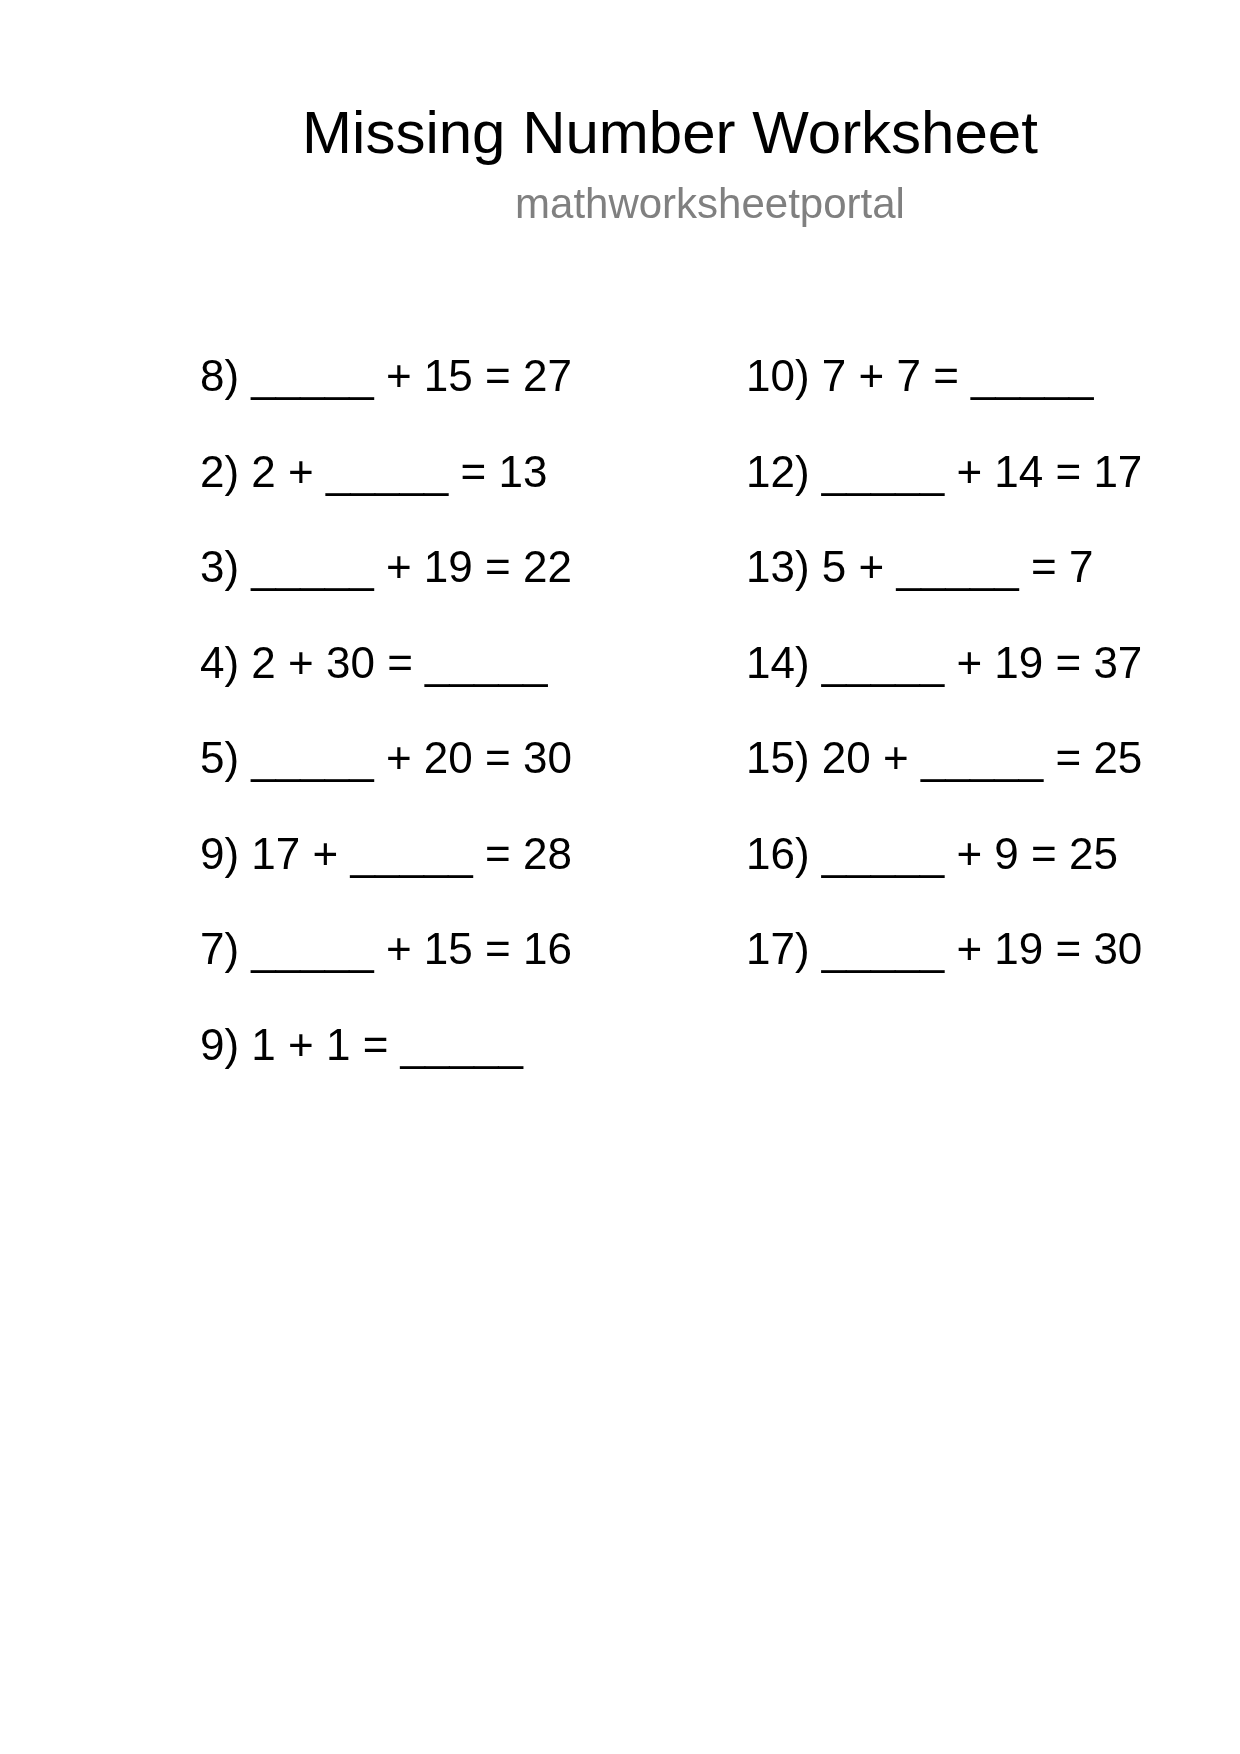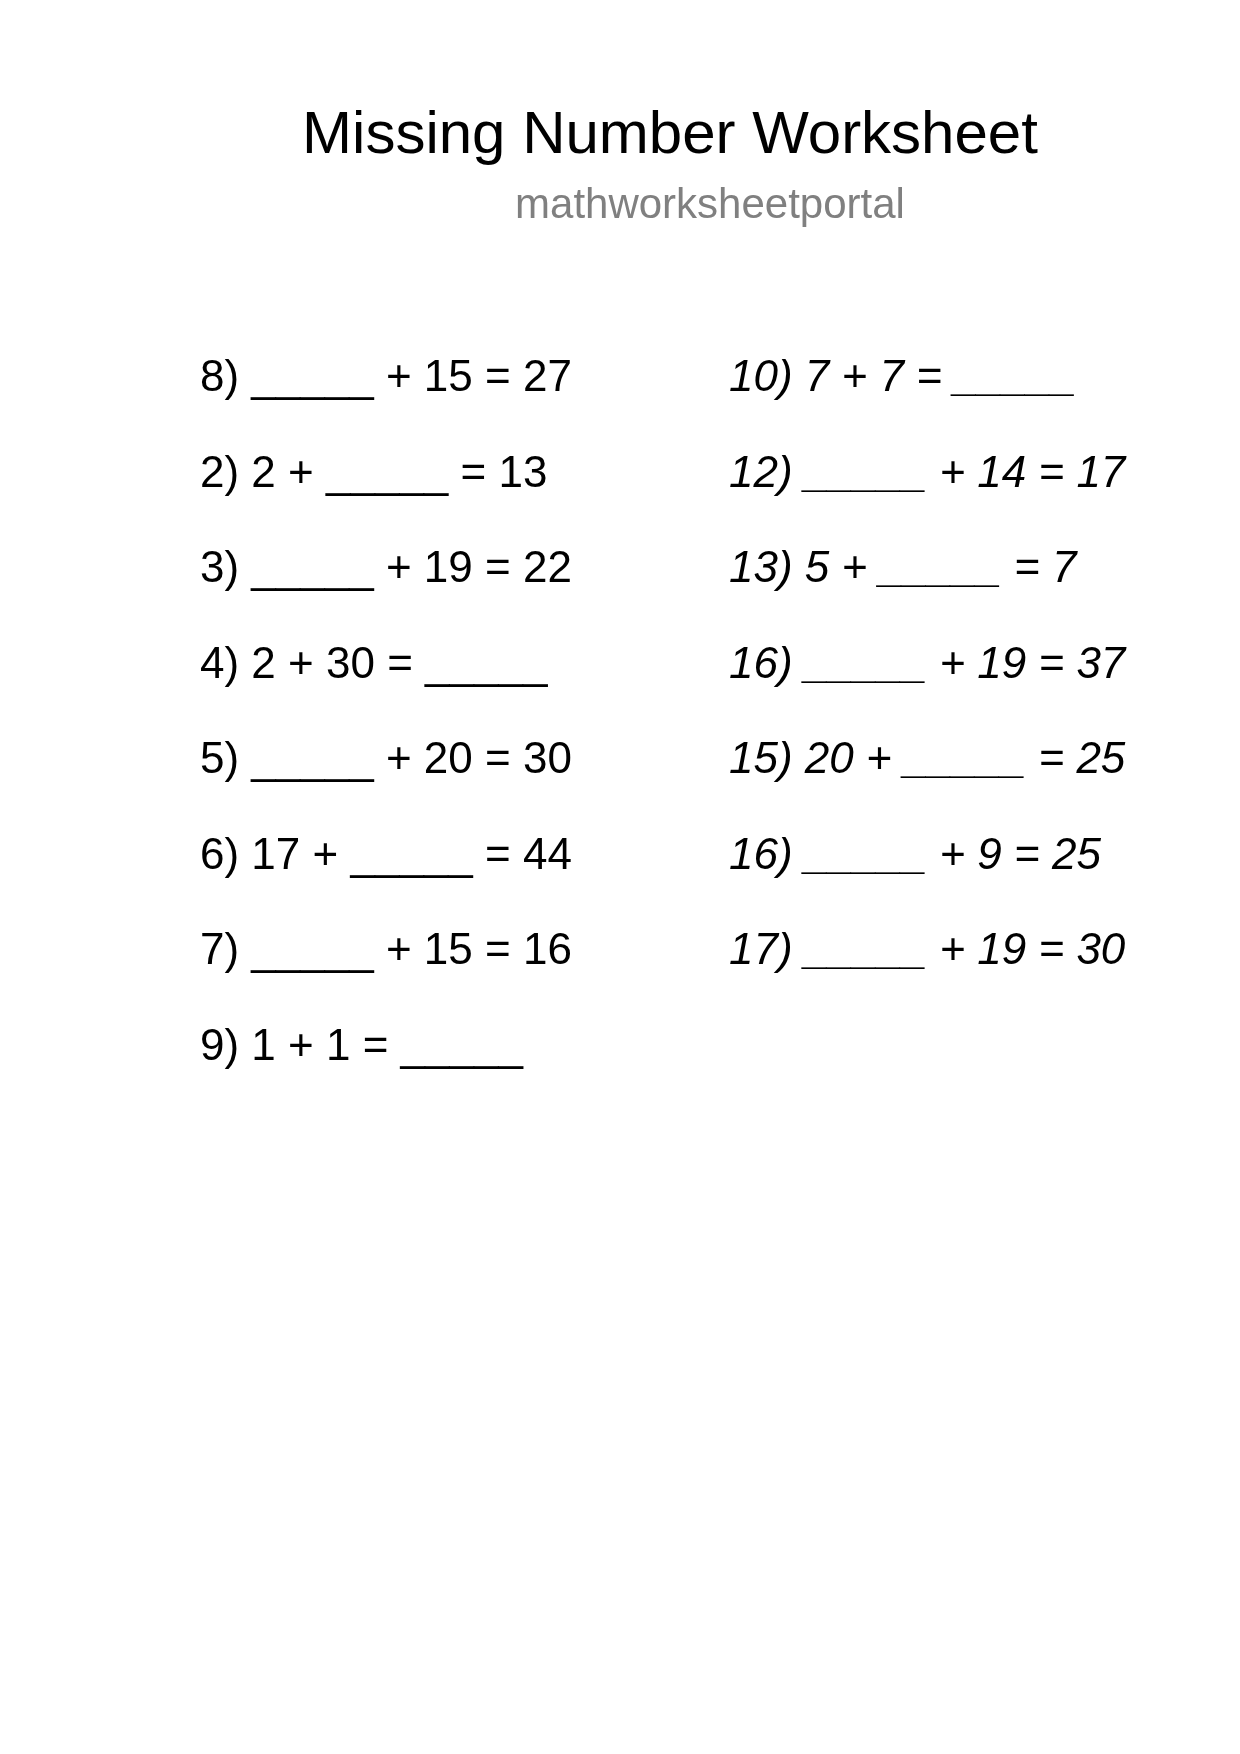--- a/index.html
+++ b/index.html
@@ -4,41 +4,41 @@
   <style>
     html, body { margin: 0; padding: 0; background: #ffffff; }
     body { width: 1240px; height: 1754px; position: relative; overflow: hidden;
            font-family: "Liberation Sans", sans-serif; color: #000; }
     .title { position: absolute; left: 0; width: 1340px; top: 98px; text-align: center;
              font-size: 60px; line-height: 70px; color: #000; }
     .subtitle { position: absolute; left: 0; width: 1420px; top: 180px; text-align: center;
                 font-size: 42px; line-height: 48px; color: #808080; }
     .col { position: absolute; top: 350px; }
     .col.left { left: 200px; }
-    .col.right { left: 729px; font-style: italic; }
+    .col.right { left: 746px; }
     .problem { height: 95.5px; font-size: 44px; line-height: 52px; white-space: pre; }
   </style>
 </head>
 <body>
 
 <div class="title">Missing Number Worksheet</div>
 <div class="subtitle">mathworksheetportal</div>
 
 <div class="col left">
   <div class="problem">8) _____ + 15 = 27</div>
   <div class="problem">2) 2 + _____ = 13</div>
   <div class="problem">3) _____ + 19 = 22</div>
   <div class="problem">4) 2 + 30 = _____</div>
   <div class="problem">5) _____ + 20 = 30</div>
-  <div class="problem">6) 17 + _____ = 44</div>
+  <div class="problem">9) 17 + _____ = 28</div>
   <div class="problem">7) _____ + 15 = 16</div>
   <div class="problem">9) 1 + 1 = _____</div>
 </div>
 
 <div class="col right">
   <div class="problem">10) 7 + 7 = _____</div>
   <div class="problem">12) _____ + 14 = 17</div>
   <div class="problem">13) 5 + _____ = 7</div>
-  <div class="problem">16) _____ + 19 = 37</div>
+  <div class="problem">14) _____ + 19 = 37</div>
   <div class="problem">15) 20 + _____ = 25</div>
   <div class="problem">16) _____ + 9 = 25</div>
   <div class="problem">17) _____ + 19 = 30</div>
 </div>
 
 </body></html>

